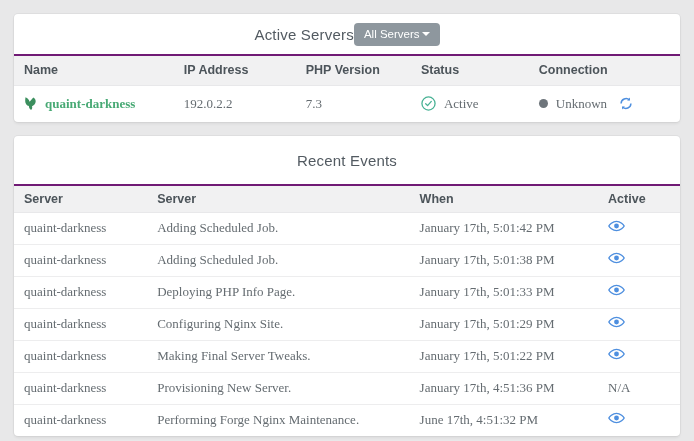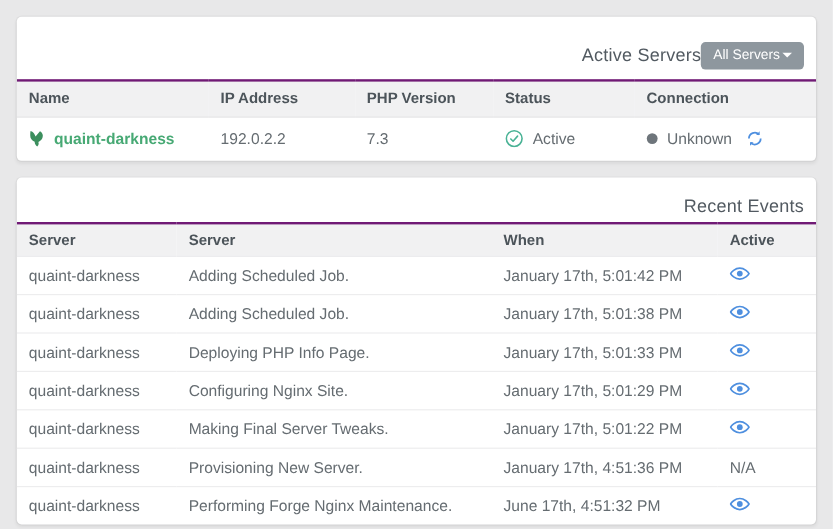--- a/index.html
+++ b/index.html
@@ -15,26 +15,25 @@
     margin: 0 14px;
     box-shadow: 0 0 0 1px rgba(0,0,0,0.04), 0 2px 3px rgba(0,0,0,0.06);
     overflow: hidden;
   }
   .panel-servers { margin-top: 14px; }
   .panel-events  { margin-top: 14px; }
 
   .panel-head {
     display: flex;
     align-items: center;
-    justify-content: flex-end;
+    justify-content: center;
     padding: 0 10px;
-    margin-top: 12px;
   }
   .panel-servers .panel-head { height: 40px; }
-  .panel-events  .panel-head { height: 25px; }
+  .panel-events  .panel-head { height: 48px; }
 
   .panel-title {
     font-size: 15px;
     color: #525a61;
     letter-spacing: .2px;
   }
 
   .filter-btn {
     background: #8e979e;
     color: #ffffff;
@@ -70,20 +69,21 @@
   .panel-servers thead th { height: 30px; }
   .panel-events  thead th { height: 27px; }
 
   td {
     font-size: 13px;
     color: #656c71;
     padding: 0 10px;
     border-bottom: 1px solid #ededee;
     overflow: hidden;
     white-space: nowrap;
+    font-family: Liberation Serif, serif;
   }
   .panel-servers td { height: 37px; }
   .panel-events  td { height: 32px; }
   tbody tr:last-child td { border-bottom: none; }
 
   
   .panel-servers col.c-name { width: 24%; }
   .panel-servers col.c-ip   { width: 18.3%; }
   .panel-servers col.c-php  { width: 17.3%; }
   .panel-servers col.c-status { width: 17.7%; }

